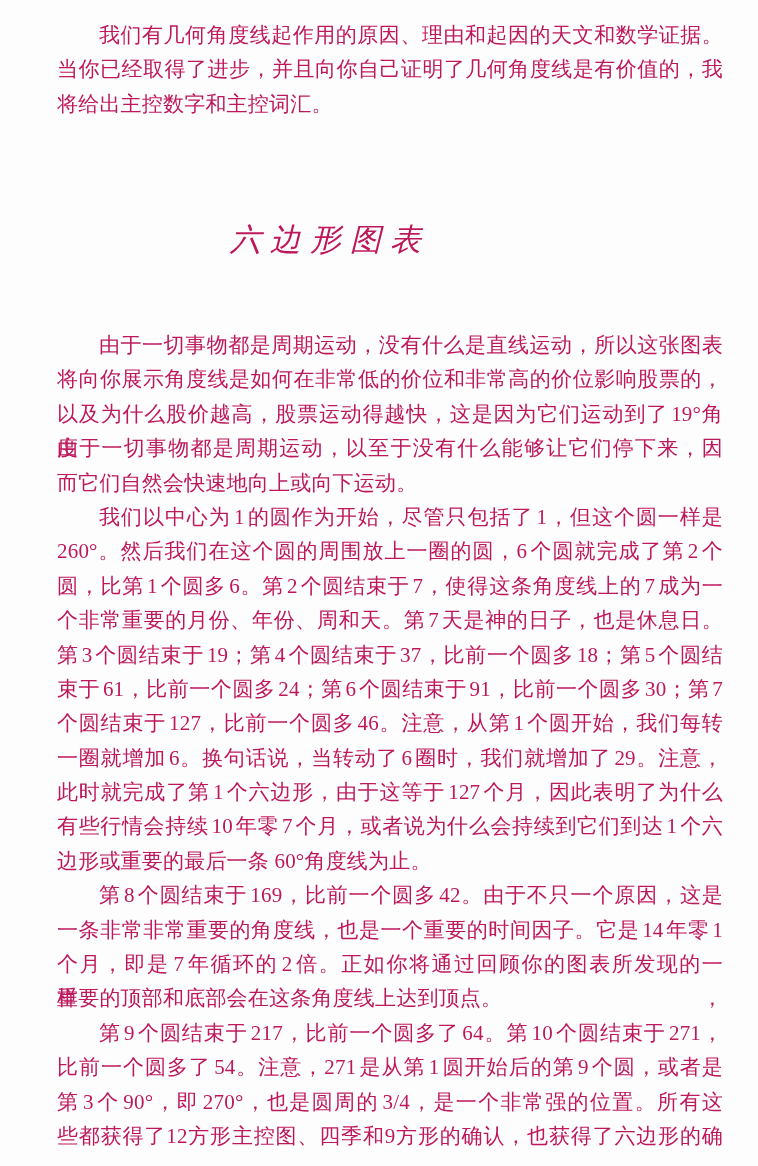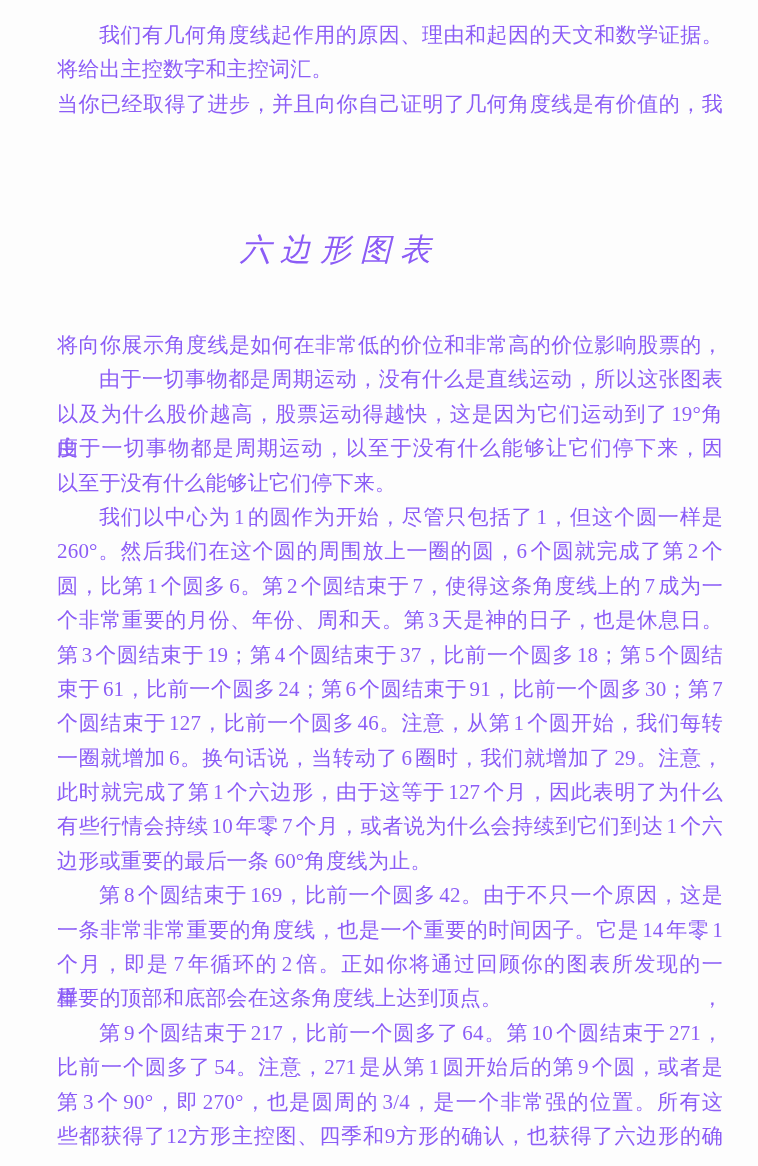--- a/index.html
+++ b/index.html
@@ -46,54 +46,54 @@
   }
   .line.indent {
     text-indent: 42px;
   }
 
   
   .chapter-title {
     position: absolute;
     left: 228px;
     top: 218px;
-    margin: 12px;
+    margin: 2px;
     font-size: 31px;
     font-weight: 400;
     font-style: italic;
     letter-spacing: 9px;
     line-height: 40px;
   }
 </style>
 </head>
 <body>
 
-<div class="page" style="background: rgb(253, 253, 253); color: #8b5cf6;">
+<div class="page" style="background: rgb(253, 253, 253); color: #be185d;">
 
   <div class="block block-intro">
       <div class="line indent fill">我们有几何角度线起作用的原因、理由和起因的天文和数学证据。</div>
+      <div class="line fill">当你已经取得了进步，并且向你自己证明了几何角度线是有价值的，我</div>
       <div class="line">将给出主控数字和主控词汇。</div>
-      <div class="line fill">当你已经取得了进步，并且向你自己证明了几何角度线是有价值的，我</div>
     </div>
 
   <h1 class="chapter-title">六边形图表</h1>
 
   <div class="block block-body">
     <div>
+        <div class="line indent fill">由于一切事物都是周期运动，没有什么是直线运动，所以这张图表</div>
         <div class="line fill">将向你展示角度线是如何在非常低的价位和非常高的价位影响股票的，</div>
-        <div class="line indent fill">由于一切事物都是周期运动，没有什么是直线运动，所以这张图表</div>
         <div class="line fill">以及为什么股价越高，股票运动得越快，这是因为它们运动到了 19°角度</div>
         <div class="line fill">由于一切事物都是周期运动，以至于没有什么能够让它们停下来，因</div>
-        <div class="line">以至于没有什么能够让它们停下来。</div>
+        <div class="line">而它们自然会快速地向上或向下运动。</div>
       </div>
     <div>
         <div class="line indent fill">我们以中心为 1 的圆作为开始，尽管只包括了 1，但这个圆一样是</div>
         <div class="line fill">260°。然后我们在这个圆的周围放上一圈的圆，6 个圆就完成了第 2 个</div>
         <div class="line fill">圆，比第 1 个圆多 6。第 2 个圆结束于 7，使得这条角度线上的 7 成为一</div>
-        <div class="line fill">个非常重要的月份、年份、周和天。第 3 天是神的日子，也是休息日。</div>
+        <div class="line fill">个非常重要的月份、年份、周和天。第 7 天是神的日子，也是休息日。</div>
         <div class="line fill">第 3 个圆结束于 19；第 4 个圆结束于 37，比前一个圆多 18；第 5 个圆结</div>
         <div class="line fill">束于 61，比前一个圆多 24；第 6 个圆结束于 91，比前一个圆多 30；第 7</div>
         <div class="line fill">个圆结束于 127，比前一个圆多 46。注意，从第 1 个圆开始，我们每转</div>
         <div class="line fill">一圈就增加 6。换句话说，当转动了 6 圈时，我们就增加了 29。注意，</div>
         <div class="line fill">此时就完成了第 1 个六边形，由于这等于 127 个月，因此表明了为什么</div>
         <div class="line fill">有些行情会持续 10 年零 7 个月，或者说为什么会持续到它们到达 1 个六</div>
         <div class="line">边形或重要的最后一条 60°角度线为止。</div>
       </div>
     <div>
         <div class="line indent fill">第 8 个圆结束于 169，比前一个圆多 42。由于不只一个原因，这是</div>

